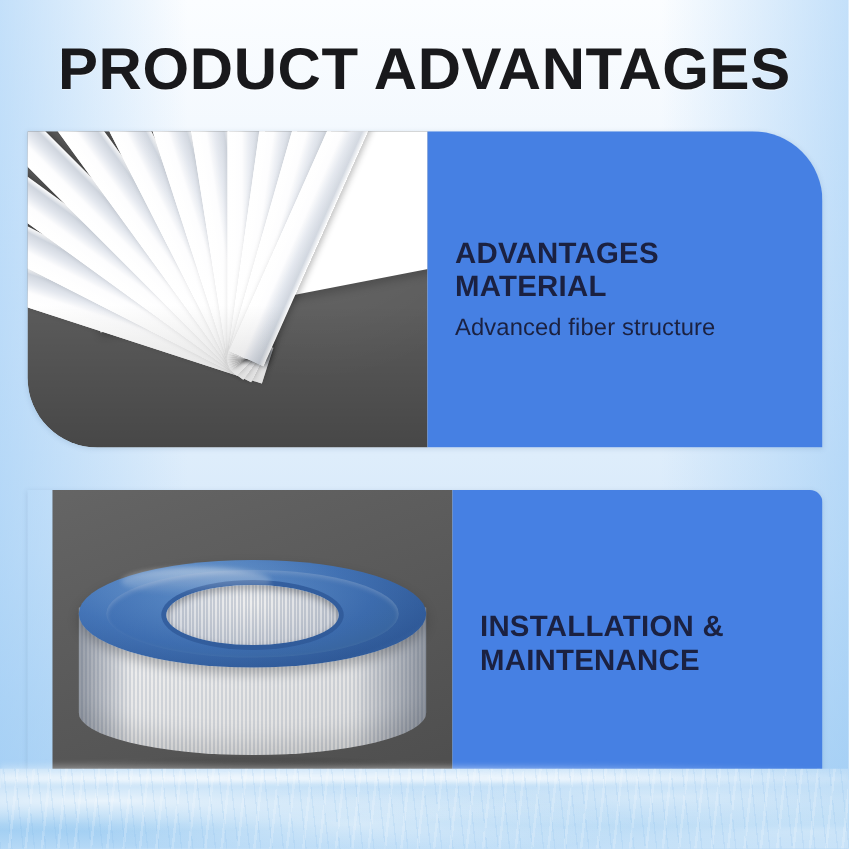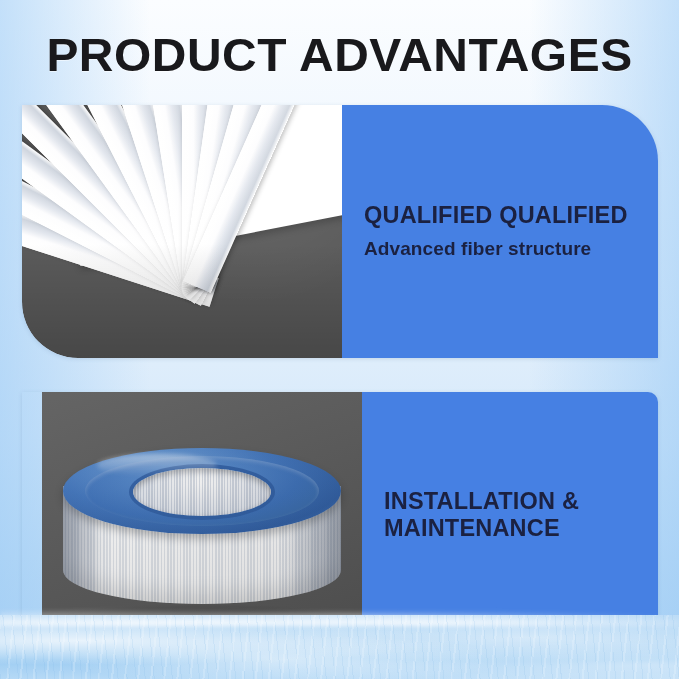--- a/index.html
+++ b/index.html
@@ -70,21 +70,21 @@
     font-size:23.5px;
     font-weight:700;
     letter-spacing:.2px;
     color:#1b2141;
     line-height:1.17;
     margin-bottom:7px;
     white-space:pre-line;
   }
   .panel p {
     font-size:19px;
-    font-weight:700;
+    font-weight:400;
     color:#1b2141;
     letter-spacing:.1px;
     line-height:1.25;
   }
 
   
   .fan { position:absolute; inset:0; }
   .fan .pleat {
     position:absolute;
     bottom:28%;
@@ -223,21 +223,21 @@
       <div class="pleat" style="transform:rotate(-9deg);                   height:250px;"></div>
       <div class="pleat" style="transform:rotate(0deg);                    height:246px;"></div>
       <div class="pleat" style="transform:rotate(8deg);                    height:242px;"></div>
       <div class="pleat" style="transform:rotate(16deg);                   height:240px;"></div>
       <div class="pleat" style="transform:rotate(24deg);                   height:238px;"></div>
     </div>
     <div class="fan-shade"></div>
   </div>
 
   <div class="panel">
-    <h2>QUALIFIED QUALIFIED</h2>
+    <h2>ADVANTAGES MATERIAL</h2>
     <p>Advanced fiber structure</p>
   </div>
 </div>
 
 <div class="card card--two">
 
   <div class="photo">
     <div class="cart-wrap">
       <div class="cart">
         <div class="cart-shadow"></div>

